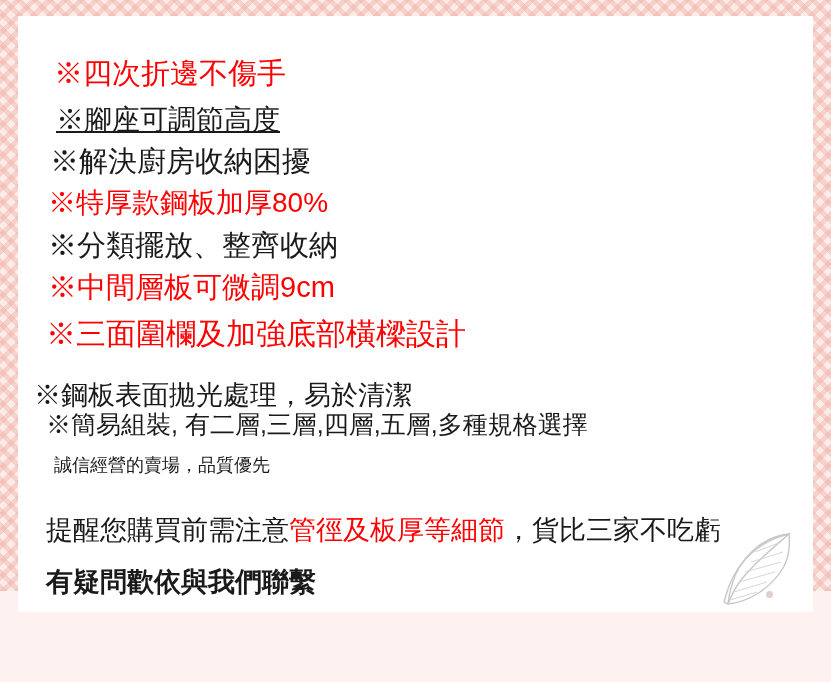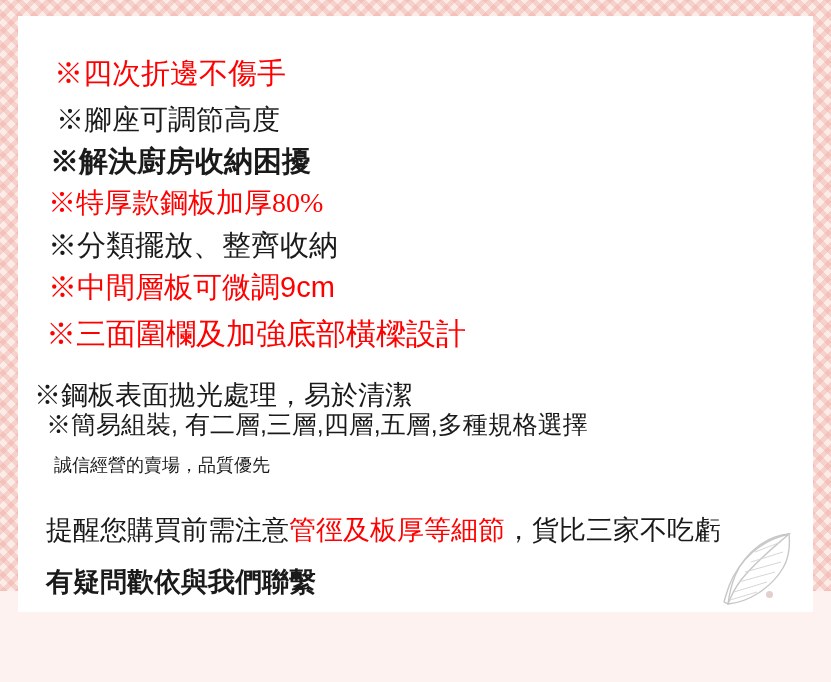--- a/index.html
+++ b/index.html
@@ -38,23 +38,23 @@
     width: 795px;
     padding: 0;
   }
   .line {
     color: #1a1a1a;
     white-space: nowrap;
     font-weight: normal;
   }
   .red { color: #ff0000; }
   .l1  { position:absolute; left: 36px; top: 38px;  font-size: 29px; }
-  .l2  { position:absolute; left: 38px; top: 85px;  font-size: 28px; }
-  .l3  { position:absolute; left: 32px; top: 126px; font-size: 29px; font-weight: bold; }
-  .l4  { position:absolute; left: 30px; top: 168px; font-size: 28px; font-family: Liberation Serif, serif; }
+  .l2  { position:absolute; left: 38px; top: 85px;  font-size: 28px; text-decoration: underline; }
+  .l3  { position:absolute; left: 32px; top: 126px; font-size: 29px; }
+  .l4  { position:absolute; left: 30px; top: 168px; font-size: 28px; }
   .l5  { position:absolute; left: 30px; top: 210px; font-size: 29px; font-family: Liberation Serif, serif; }
   .l6  { position:absolute; left: 30px; top: 252px; font-size: 29px; }
   .l7  { position:absolute; left: 28px; top: 298px; font-size: 30px; }
   .l8  { position:absolute; left: 16px; top: 348px; font-size: 27px; margin-top: 13px; }
   .l9  { position:absolute; left: 28px; top: 392px; font-size: 25px; }
   .l10 { position:absolute; left: 36px; top: 437px; font-size: 18px; }
   .l11 { position:absolute; left: 28px; top: 496px; font-size: 27px; font-family: Liberation Serif, serif; }
   .l12 { position:absolute; left: 28px; top: 548px; font-size: 27px; font-weight: bold; }
 
   .leaf {

